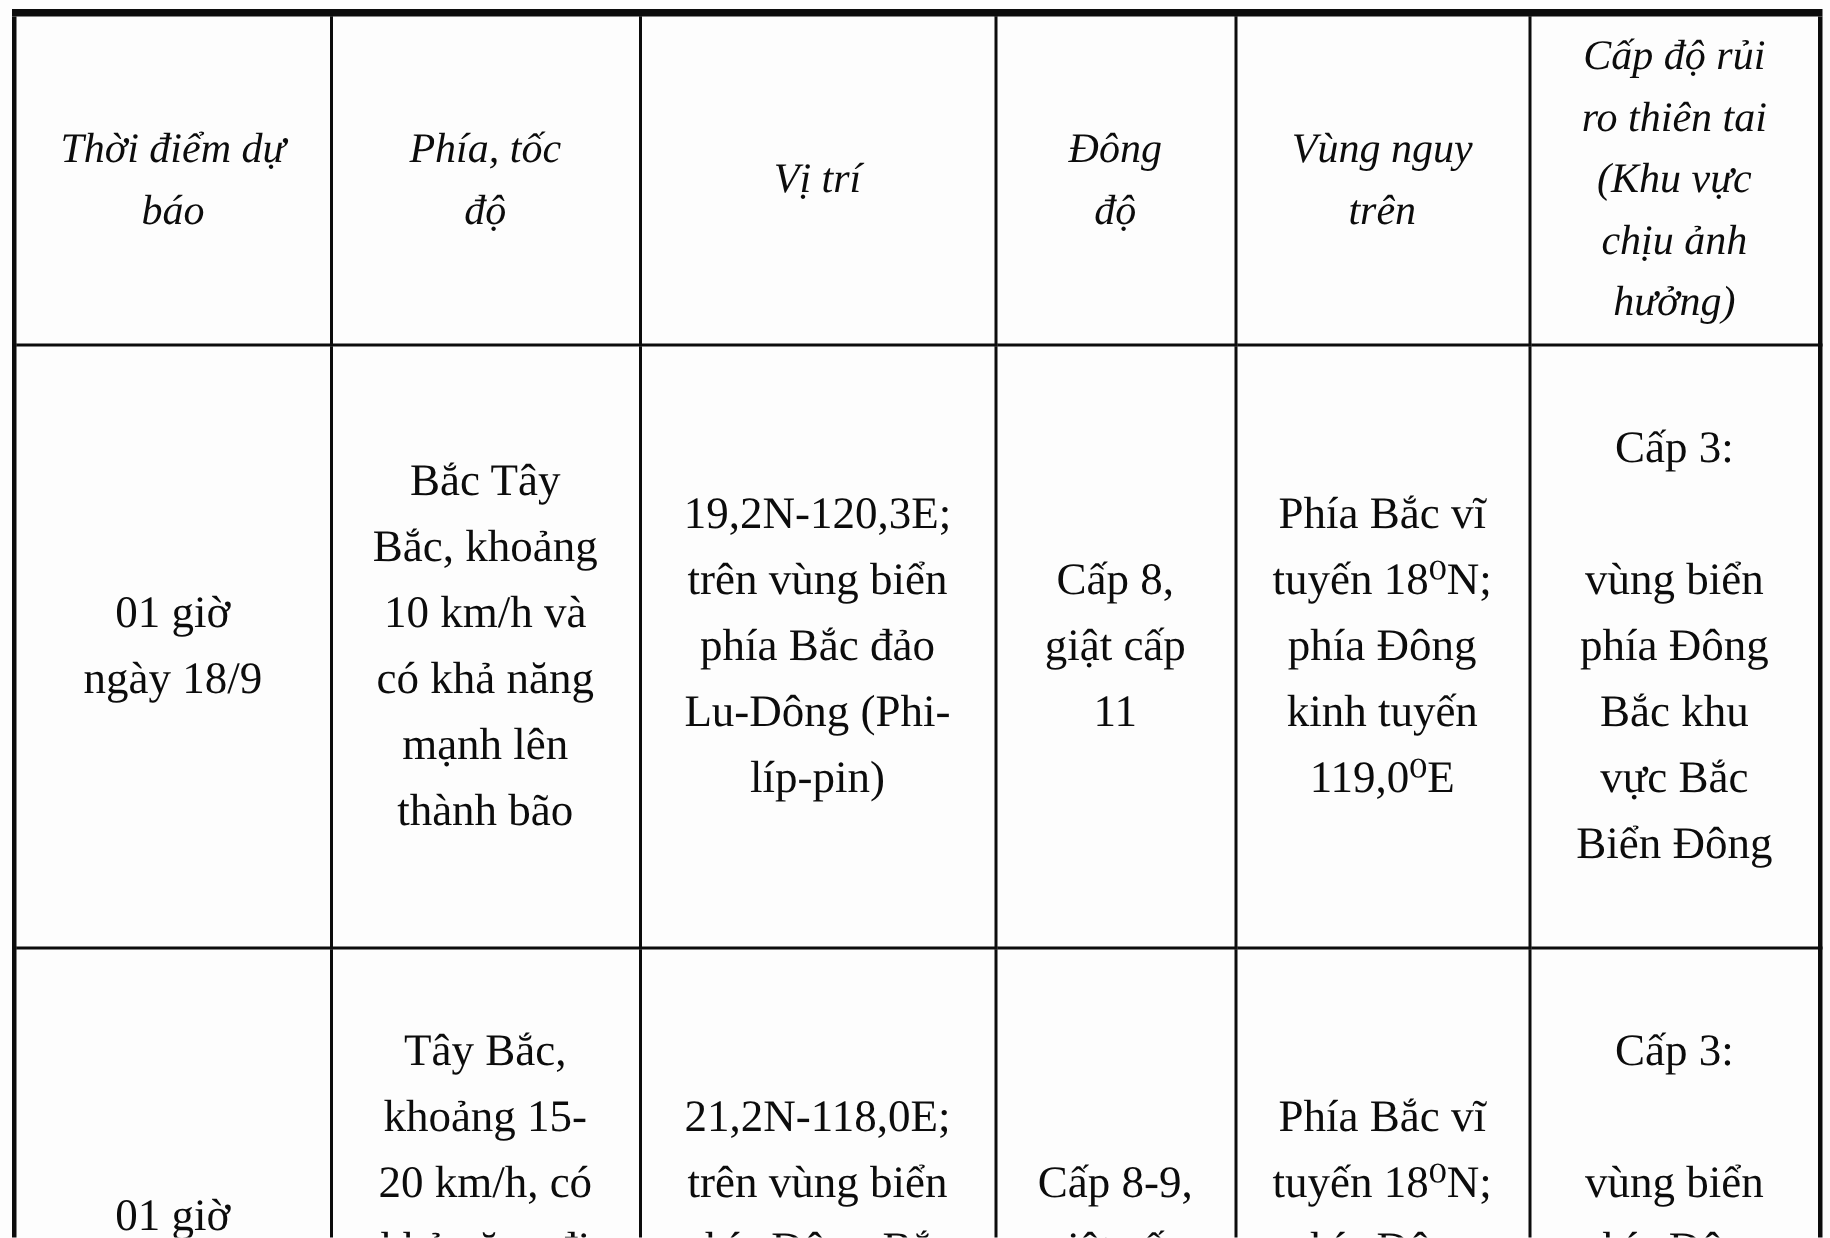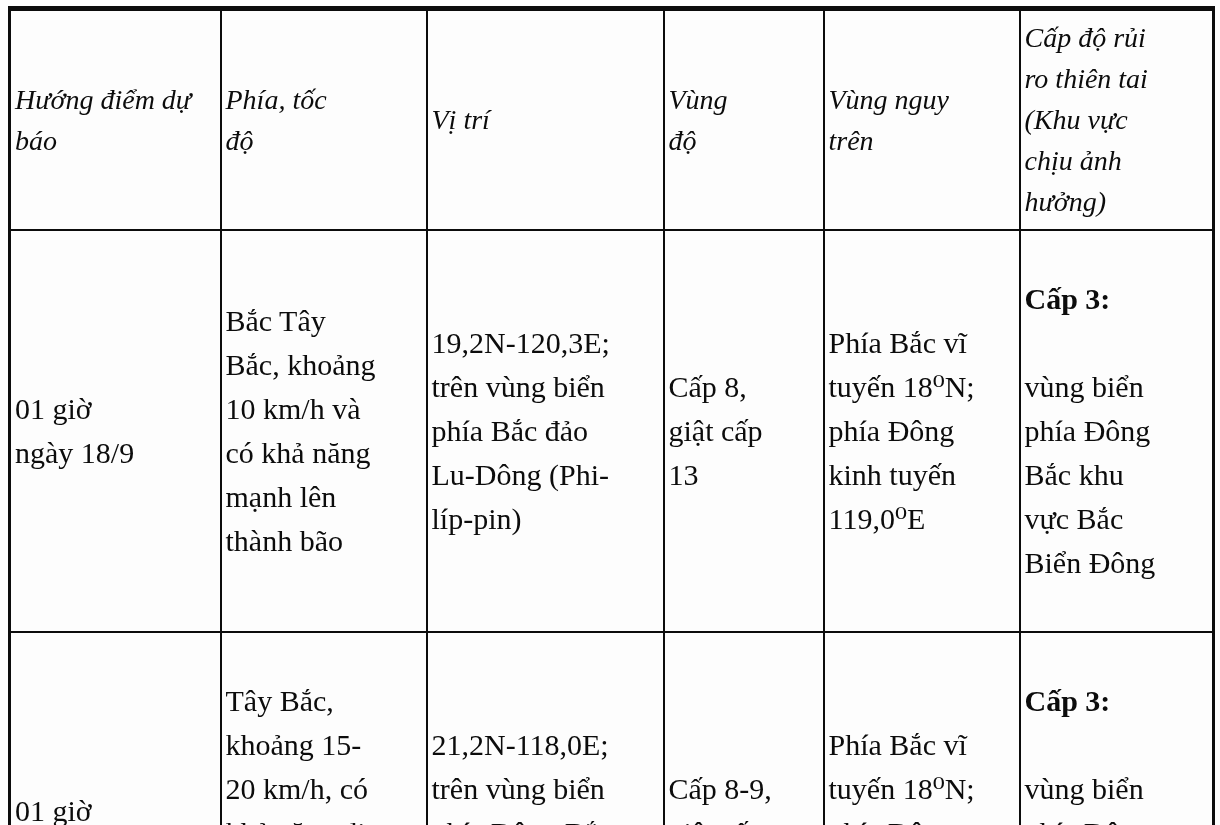--- a/index.html
+++ b/index.html
@@ -23,42 +23,42 @@
     border-bottom: 5px solid #0c0c0c;
   }
   col.c1 { width: 211px; }
   col.c2 { width: 206px; }
   col.c3 { width: 237px; }
   col.c4 { width: 160px; }
   col.c5 { width: 196px; }
   col.c6 { width: 194px; }
   th, td {
     border: 2px solid #0c0c0c;
-    text-align: left;
+    text-align: center;
     vertical-align: middle;
     white-space: pre-line;
     padding: 2px 4px;
     overflow: hidden;
   }
   tr.header-row { height: 221px; }
   tr.row-1 { height: 274px; }
   tr.row-2 { height: 304px; }
   th {
     font-weight: normal;
     font-style: italic;
     font-size: 28px;
     line-height: 41px;
   }
   td {
     font-size: 30px;
     line-height: 44px;
   }
   .risk-level {
     display: block;
-    font-weight: bold;
+    font-weight: normal;
     white-space: pre-line;
   }
   .risk-area {
     display: block;
     white-space: pre-line;
   }
 </style>
 </head>
 <body>
 
@@ -66,26 +66,26 @@
   <colgroup>
     <col class="c1">
       <col class="c2">
       <col class="c3">
       <col class="c4">
       <col class="c5">
       <col class="c6">
   </colgroup>
   <tbody>
     <tr class="header-row">
-      <th>Hướng điểm dự
+      <th>Thời điểm dự
 báo</th>
       <th>Phía, tốc
 độ</th>
       <th>Vị trí</th>
-      <th>Vùng
+      <th>Đông
 độ</th>
       <th>Vùng nguy
 trên</th>
       <th>Cấp độ rủi
 ro thiên tai
 (Khu vực
 chịu ảnh
 hưởng)</th>
     </tr>
 
@@ -98,21 +98,21 @@
 có khả năng
 mạnh lên
 thành bão</td>
       <td>19,2N-120,3E;
 trên vùng biển
 phía Bắc đảo
 Lu-Dông (Phi-
 líp-pin)</td>
       <td>Cấp 8,
 giật cấp
-13</td>
+11</td>
       <td>Phía Bắc vĩ
 tuyến 18⁰N;
 phía Đông
 kinh tuyến
 119,0⁰E</td>
       <td>
         <span class="risk-level">Cấp 3:</span>
         <span class="risk-area">vùng biển
 phía Đông
 Bắc khu

